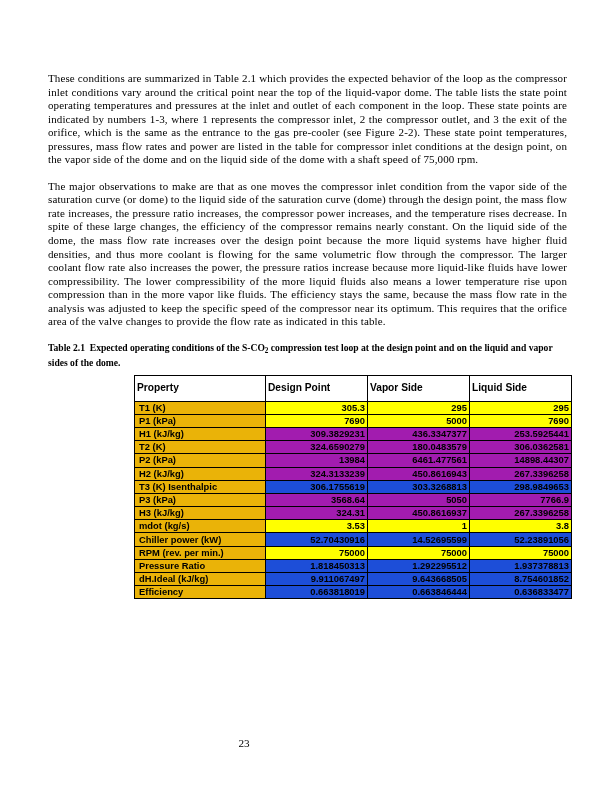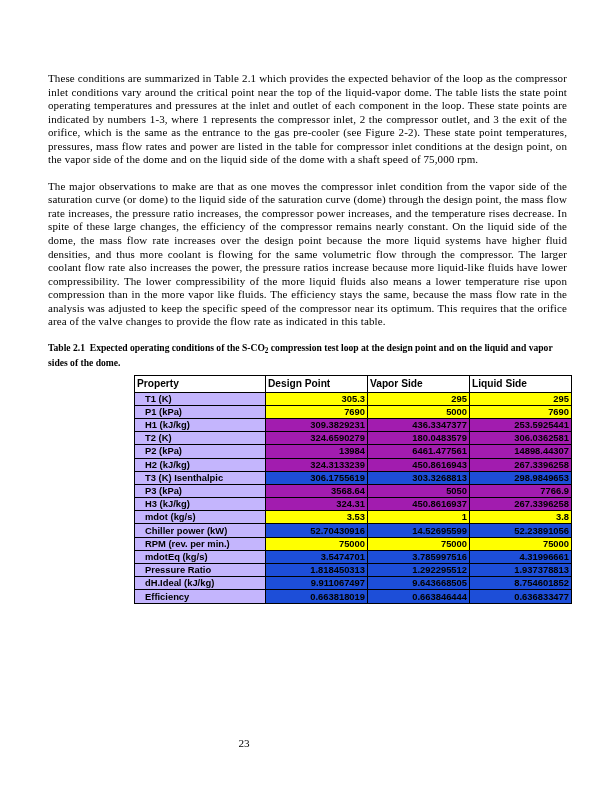--- a/index.html
+++ b/index.html
@@ -67,26 +67,26 @@
     line-height: 12px;
     box-sizing: border-box;
     white-space: nowrap;
     overflow: hidden;
   }
   table.data th {
     text-align: left;
     background: #ffffff;
     font-weight: bold;
     font-size: 10.2px;
-    height: 17px;
+    height: 26px;
   }
   table.data td.prop {
     text-align: left;
-    background: #c4b5fd;
-    padding-left: 10px;
+    background: #eab308;
+    padding-left: 4px;
   }
   table.data td.val {
     text-align: right;
     padding-right: 2px;
     padding-left: 28px;
   }
   col.c-prop { width: 131px; }
   col.c-val  { width: 102px; }
   .bg-yellow { background: #ffff00; }
   .bg-green  { background: #1d4ed8; }
@@ -195,26 +195,20 @@
             <td class="val bg-green">14.52695599</td>
             <td class="val bg-green">52.23891056</td>
           </tr>
           <tr>
             <td class="prop">RPM (rev. per min.)</td>
             <td class="val bg-yellow">75000</td>
             <td class="val bg-yellow">75000</td>
             <td class="val bg-yellow">75000</td>
           </tr>
           <tr>
-            <td class="prop">mdotEq (kg/s)</td>
-            <td class="val bg-green">3.5474701</td>
-            <td class="val bg-green">3.785997516</td>
-            <td class="val bg-green">4.31996661</td>
-          </tr>
-          <tr>
             <td class="prop">Pressure Ratio</td>
             <td class="val bg-green">1.818450313</td>
             <td class="val bg-green">1.292295512</td>
             <td class="val bg-green">1.937378813</td>
           </tr>
           <tr>
             <td class="prop">dH.Ideal (kJ/kg)</td>
             <td class="val bg-green">9.911067497</td>
             <td class="val bg-green">9.643668505</td>
             <td class="val bg-green">8.754601852</td>

